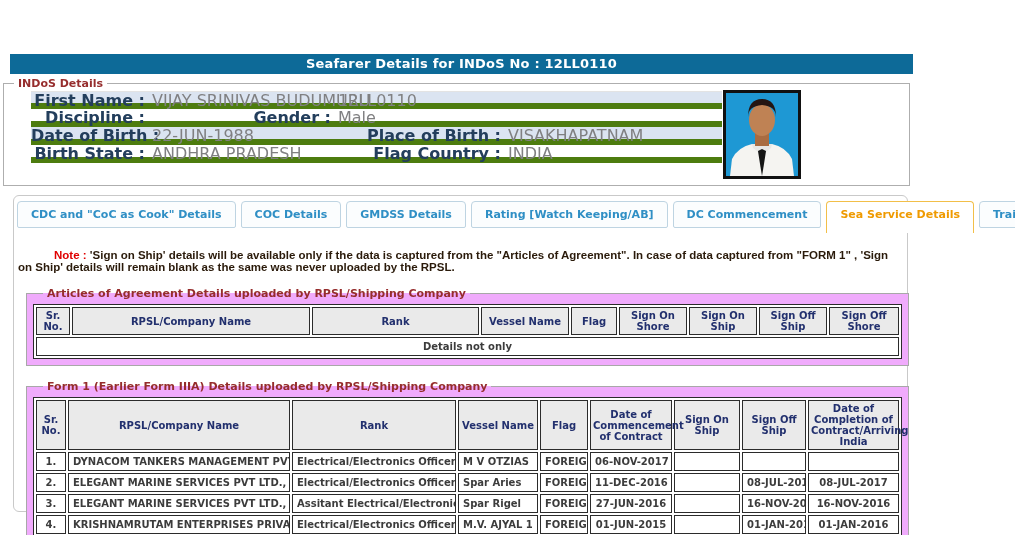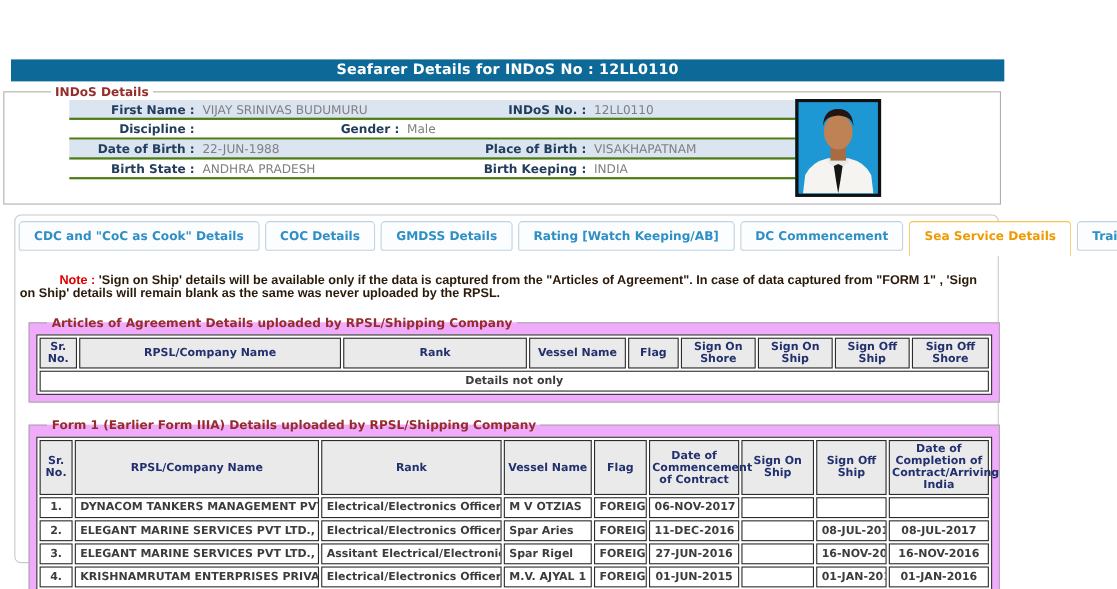--- a/index.html
+++ b/index.html
@@ -6,27 +6,27 @@
   html,body { width:1015px; height:535px; background:#ffffff; overflow:hidden;
               font-family:"DejaVu Sans", sans-serif; }
 
   
   .title-bar { position:absolute; left:10px; top:54px; width:903px; height:20px;
                background:#0d6a98; color:#ffffff; font-size:13px; font-weight:bold;
                text-align:center; line-height:20px; letter-spacing:.2px; }
 
   
   fieldset.indos { position:absolute; left:3px; top:77px; width:907px; height:109px;
-                   border:1px solid #aeaeae; background:#ffffff;padding-left:32px; }
+                   border:1px solid #aeaeae; background:#ffffff; }
   fieldset.indos legend, fieldset.tblfs legend {
       margin-left:10px; padding:0 4px; font-size:11px; font-weight:bold; color:#962d2d; }
   .indos-grid { margin:1px 0 0 27px; width:691px; }
   .indos-row { display:grid; grid-template-columns:114px 186px 170px 1fr;
-               height:18px; line-height:17px; font-size:11px;
-               border-bottom:2px solid #4d7c0f; }
+               height:18px; line-height:17px; font-size:16px;
+               border-bottom:6px solid #4d7c0f; }
   .indos-row:first-child { border-top:1px solid #e3e3e3; }
   .indos-row.alt { background:#dbe4f1; }
   .fld-label { text-align:right; font-weight:bold; color:#233e5c; white-space:nowrap; }
   .fld-value { padding-left:7px; color:#808082; white-space:nowrap; }
 
   .photo-frame { position:absolute; left:723px; top:90px; width:78px; height:89px;
                  border:3px solid #111; background:#1e98d4; }
   .photo-frame svg { display:block; }
 
   
@@ -60,38 +60,37 @@
 <body>
 
 <div class="title-bar">Seafarer Details for INDoS No : 12LL0110</div>
 
 <fieldset class="indos">
   <legend>INDoS Details</legend>
   <div class="indos-grid">
     <div class="indos-row alt">
       <span class="fld-label">First Name :</span>
       <span class="fld-value">VIJAY SRINIVAS BUDUMURU</span>
-      <span class="fld-label">INDoS No. :</span>
       <span class="fld-value">12LL0110</span>
     </div>
     <div class="indos-row">
       <span class="fld-label">Discipline :</span>
       <span class="fld-label">Gender :</span>
       <span class="fld-value">Male</span>
     </div>
     <div class="indos-row alt">
       <span class="fld-label">Date of Birth :</span>
       <span class="fld-value">22-JUN-1988</span>
       <span class="fld-label">Place of Birth :</span>
       <span class="fld-value">VISAKHAPATNAM</span>
     </div>
     <div class="indos-row">
       <span class="fld-label">Birth State :</span>
       <span class="fld-value">ANDHRA PRADESH</span>
-      <span class="fld-label">Birth Keeping :</span>
+      <span class="fld-label">Flag Country :</span>
       <span class="fld-value">INDIA</span>
     </div>
   </div>
 </fieldset>
 
 <div class="photo-frame">
   <svg width="72" height="83" viewBox="0 0 72 83">
     <rect x="0" y="0" width="72" height="83" fill="#1e98d4"></rect>
     <path d="M4,83 L6,66 Q12,54 26,51 L46,51 Q60,54 66,66 L68,83 Z" fill="#f5f4f1"></path>
     <path d="M27,55 L36,62 L45,55 L46,51 L26,51 Z" fill="#e8e8e6"></path>

